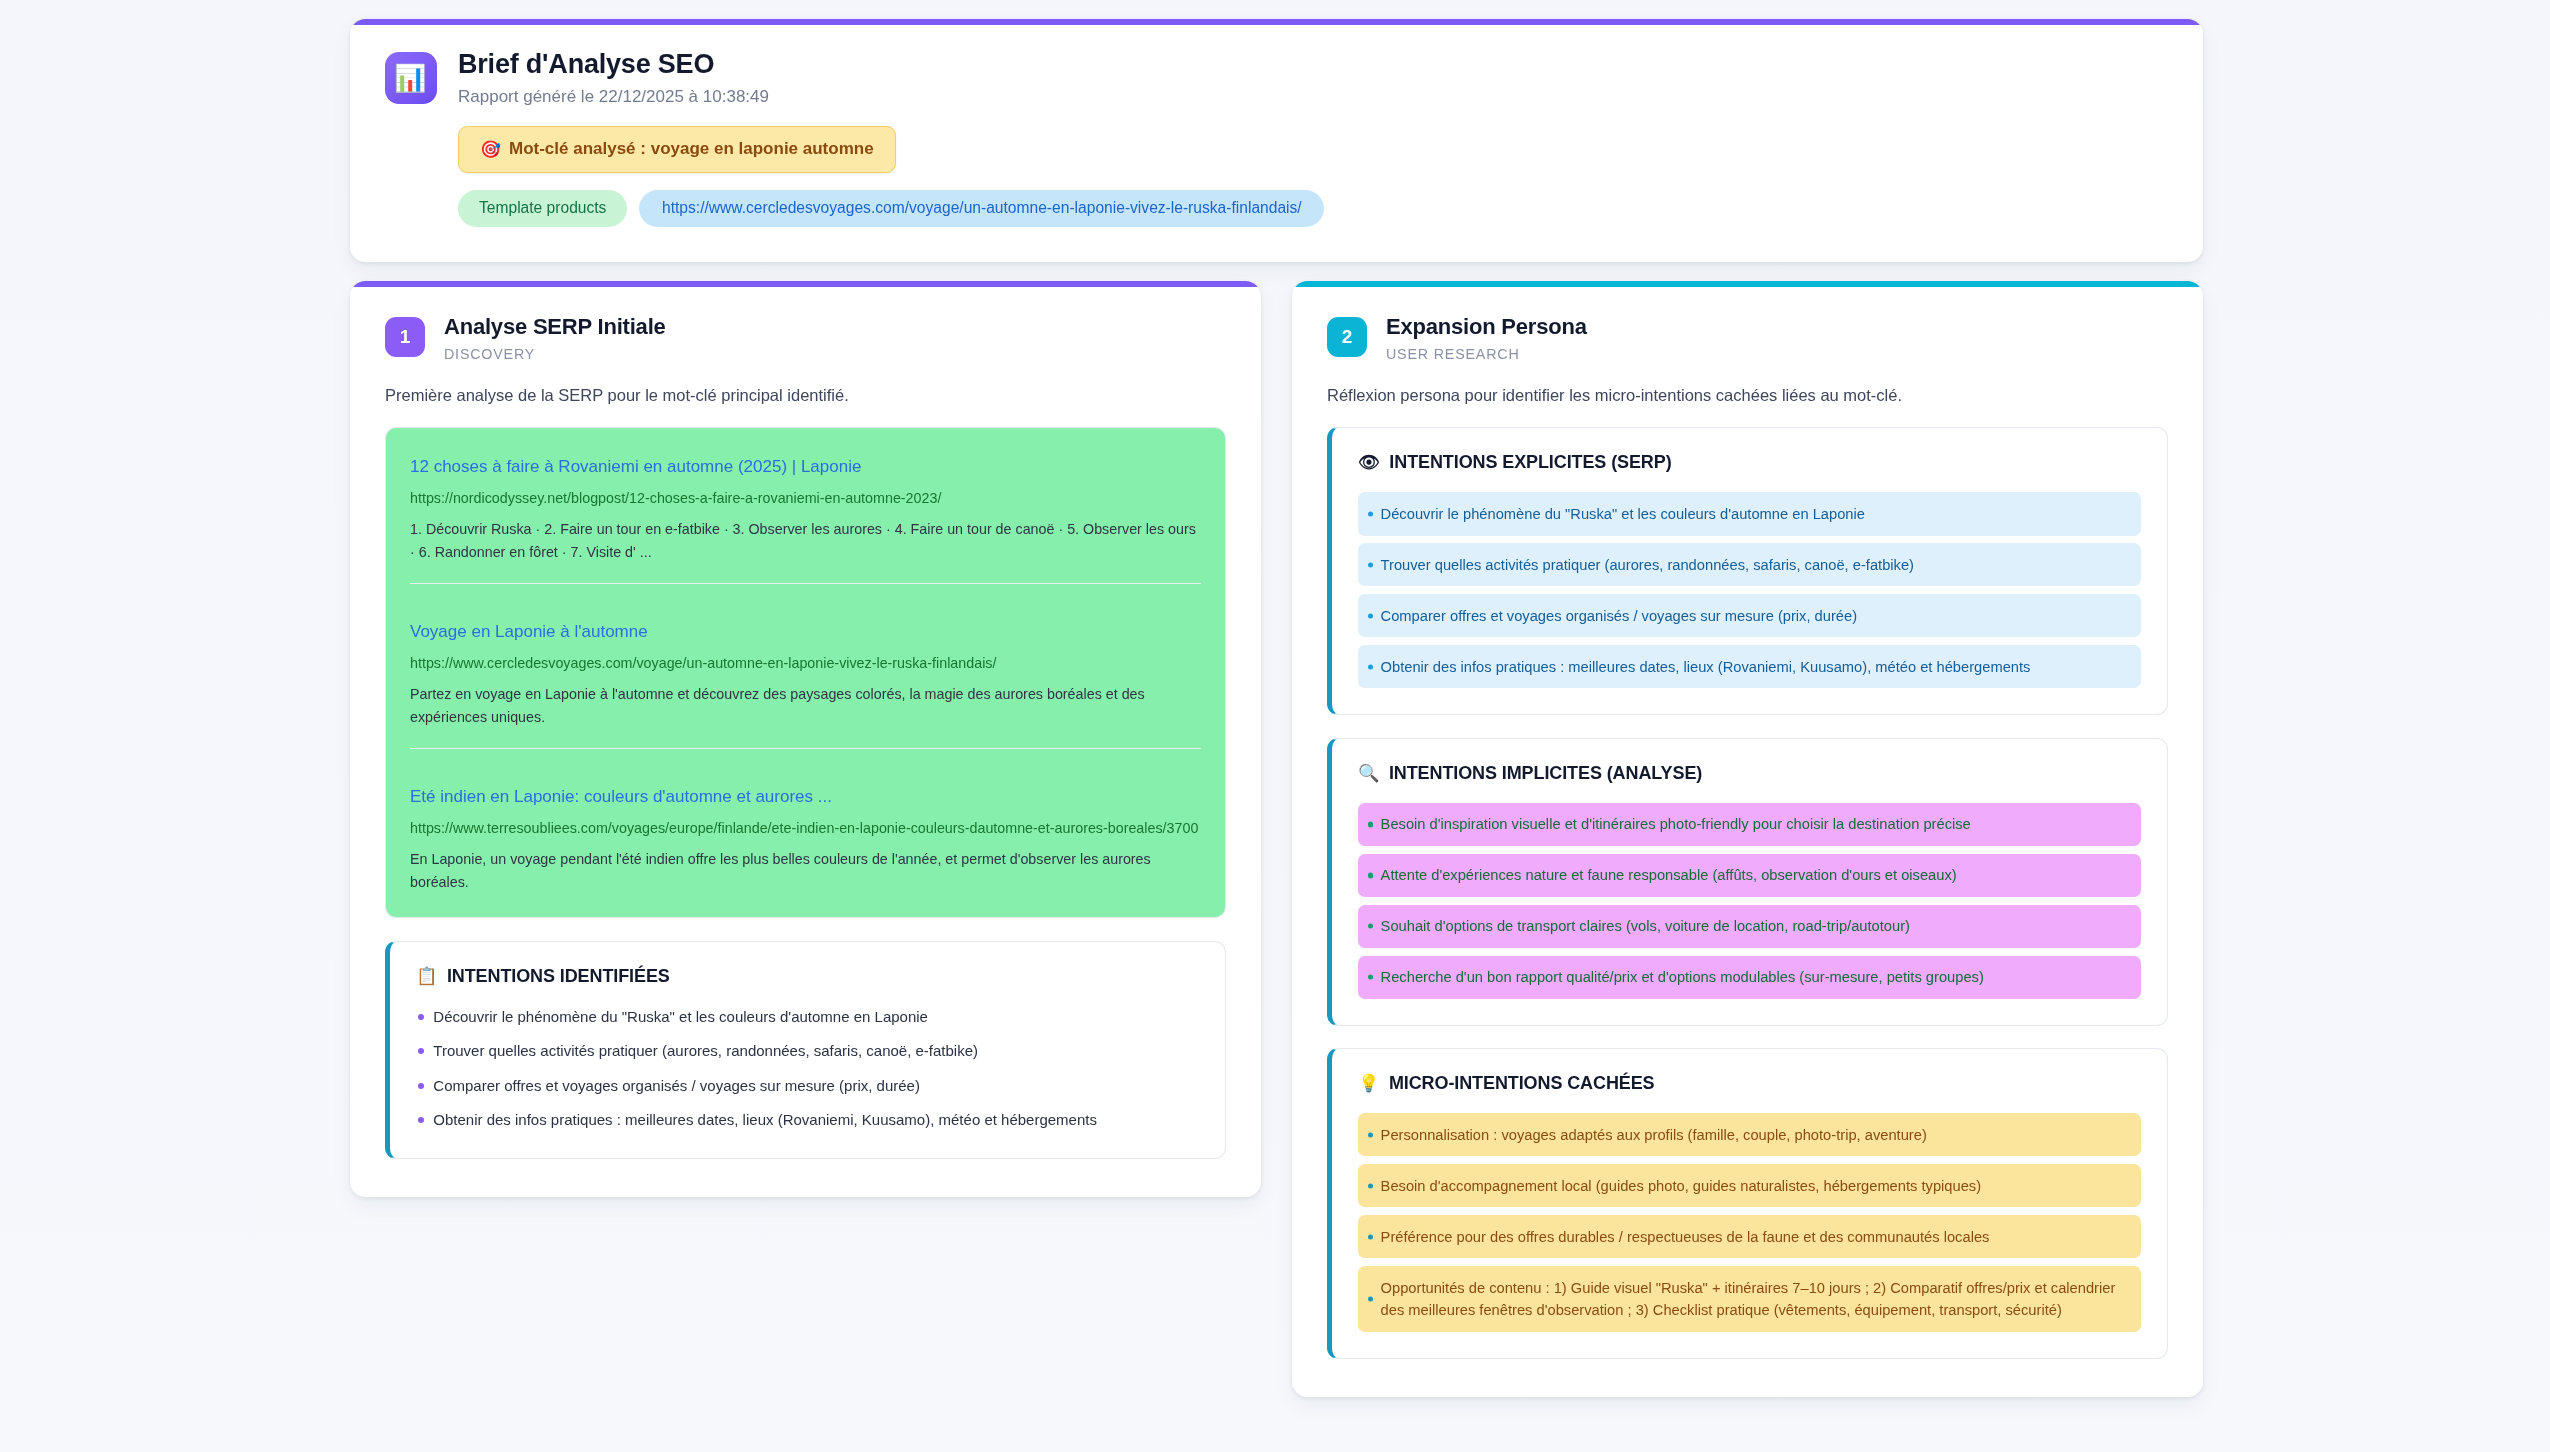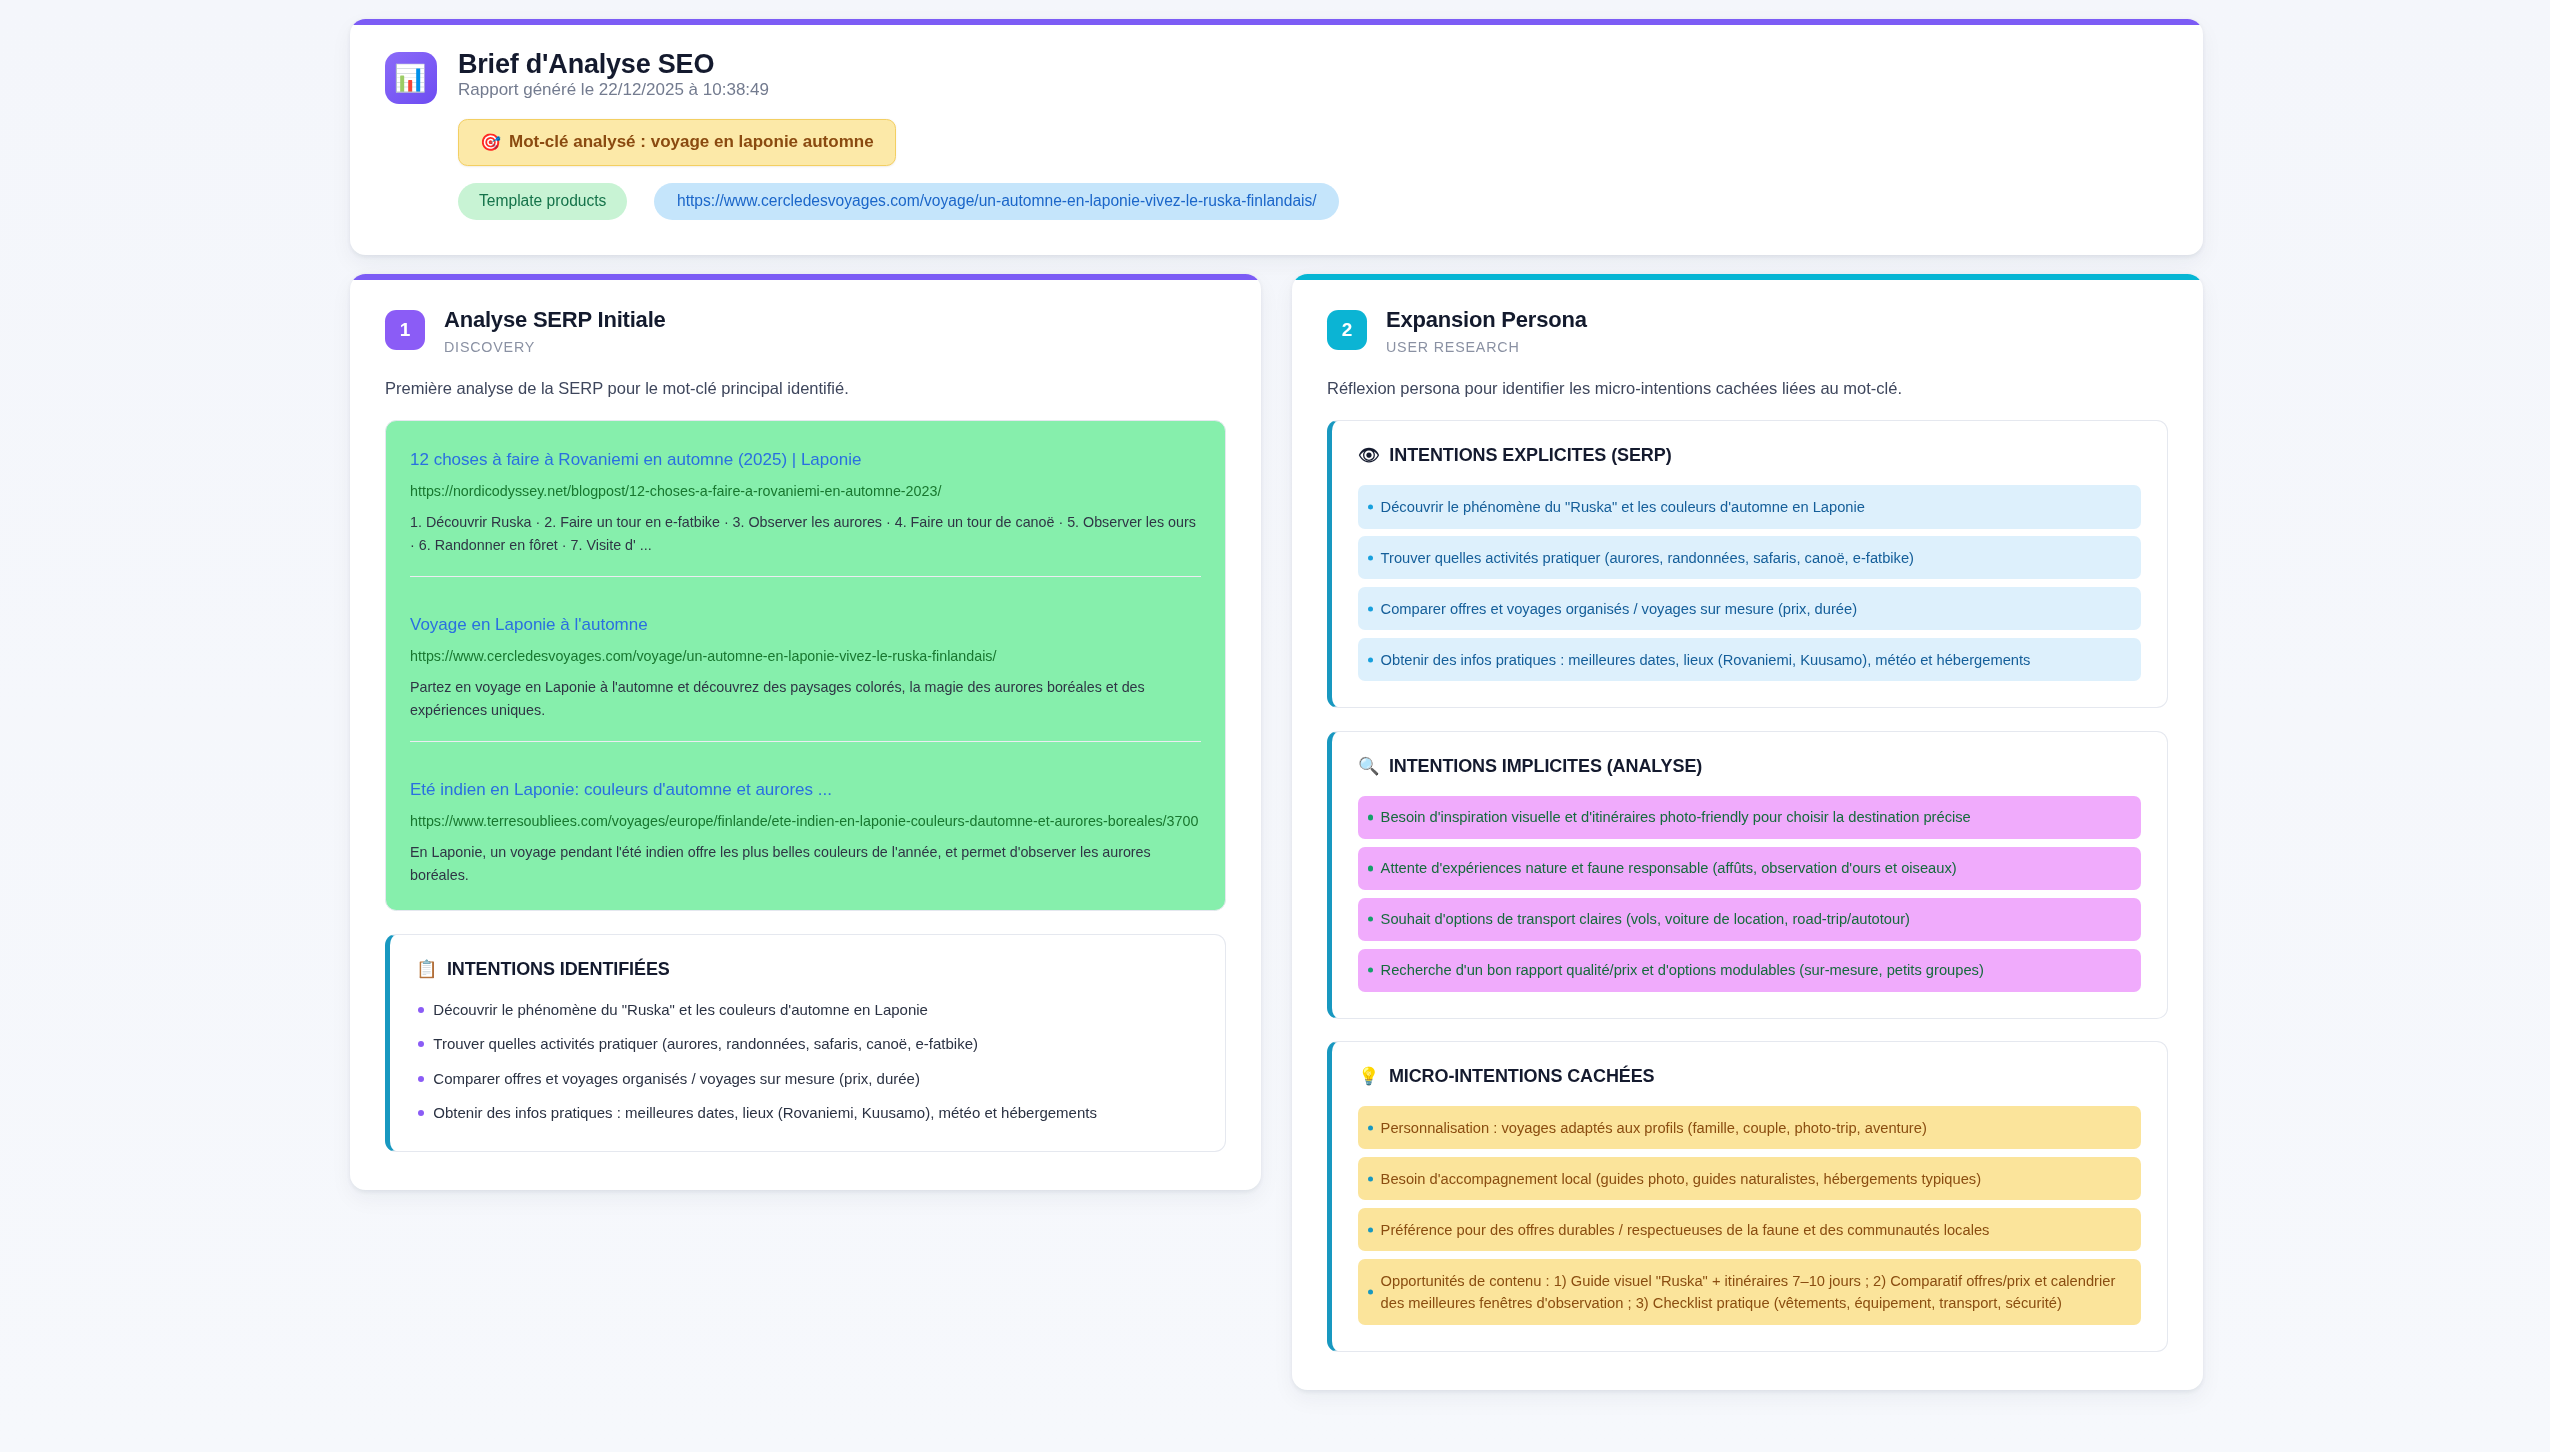--- a/index.html
+++ b/index.html
@@ -44,34 +44,34 @@
     background: linear-gradient(140deg,#8b6bf8 0%, #6d4cf2 100%);
     display: flex; align-items: center; justify-content: center;
     font-size: 26px; line-height: 1;
     margin-top: 3.5px;
   }
   .rh-title {
     font-size: 27px; font-weight: bold; color: #141a2e;
     letter-spacing: -0.2px;
   }
   .rh-sub {
-    font-size: 17px; color: #737b8f; margin-top: 0;
+    font-size: 17px; color: #737b8f; margin-top: 7px;
   }
   .kw-badge {
     display: inline-flex; align-items: center; gap: 7.8px;
     margin-top: 19px;
     background: #fce9a8;
     border: 0.9px solid #f3cf62;
     border-radius: 9.5px;
     padding: 12px 21px;
     font-size: 17px; font-weight: bold;
     color: #8a4a10;
     box-shadow: 0 0.9px 1.7px rgba(120,80,10,.10);
   }
-  .chips { display: flex; align-items: flex-end; gap: 27px; margin-top: 17.3px; }
+  .chips { display: flex; align-items: flex-end; gap: 12px; margin-top: 17.3px; }
   .chip {
     border-radius: 867px;
     padding: 9.5px 21px;
     font-size: 15.6px;
   }
   .chip-template { background: #c8f3d4; color: #15734a; }
   .chip-url {
     background: #c5e5fb; color: #1b66c9;
     padding: 9.5px 22.6px;
   }

